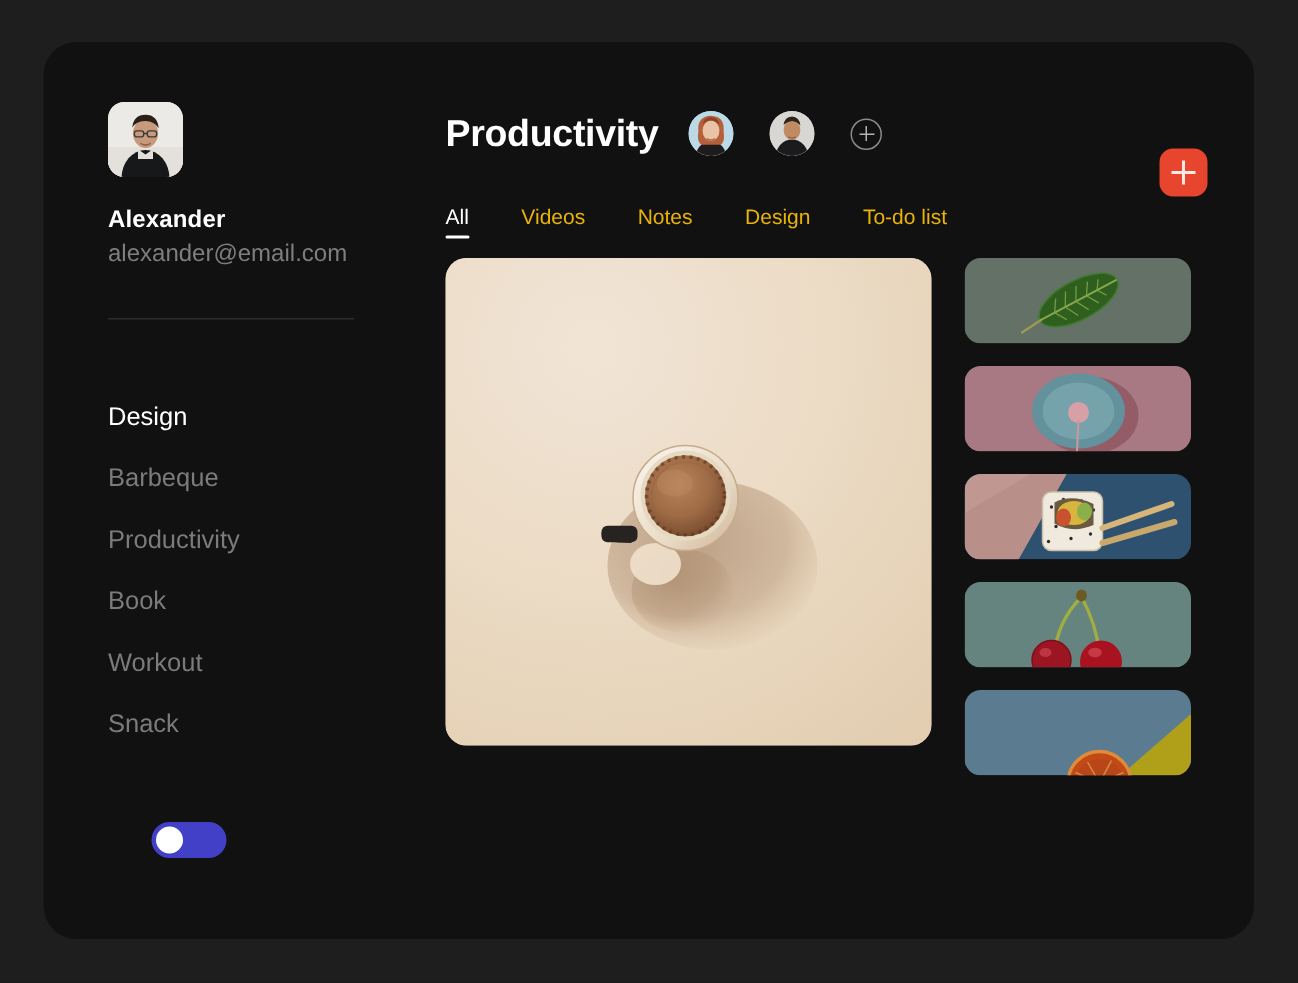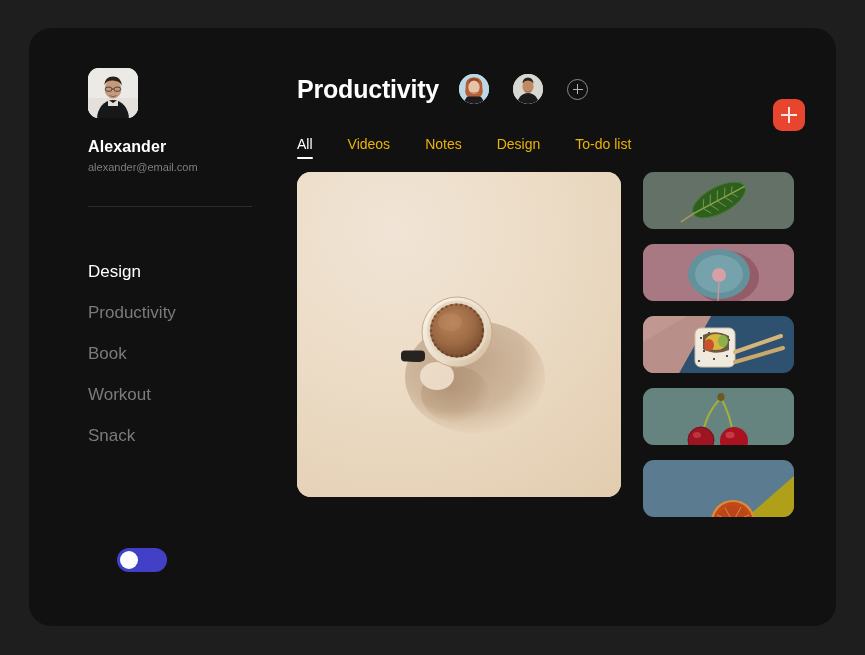--- a/index.html
+++ b/index.html
@@ -19,21 +19,21 @@
     width: 807px;
     height: 598px;
     background: #111111;
     border-radius: 22px;
     overflow: hidden;
   }
 
   
   .sidebar {
     position: absolute;
-    left: 16px; top: 0;
+    left: 0; top: 0;
     width: 268px;
     height: 100%;
     padding: 40px 0 0 43px;
   }
 
   .profile-avatar {
     width: 50px;
     height: 50px;
     border-radius: 11px;
     overflow: hidden;
@@ -44,21 +44,21 @@
   .profile-name {
     margin-top: 20px;
     font-size: 16px;
     font-weight: bold;
     color: #ffffff;
     letter-spacing: .1px;
   }
 
   .profile-email {
     margin-top: 5px;
-    font-size: 11px;
+    font-size: 16px;
     color: #7e7e7e;
   }
 
   .sidebar-divider {
     margin-top: 33px;
     width: 164px;
     height: 1px;
     background: #2c2c2c;
   }
 
@@ -261,20 +261,21 @@
       </svg>
     </div>
 
     <div class="profile-name">Alexander</div>
     <div class="profile-email">alexander@email.com</div>
 
     <div class="sidebar-divider"></div>
 
     <ul class="nav-list">
       <li class="nav-item active">Design</li>
+      <li class="nav-item">Barbeque</li>
       <li class="nav-item">Productivity</li>
       <li class="nav-item">Book</li>
       <li class="nav-item">Workout</li>
       <li class="nav-item">Snack</li>
     </ul>
 
     <div class="toggle-switch">
       <div class="toggle-knob"></div>
     </div>
   </aside>

